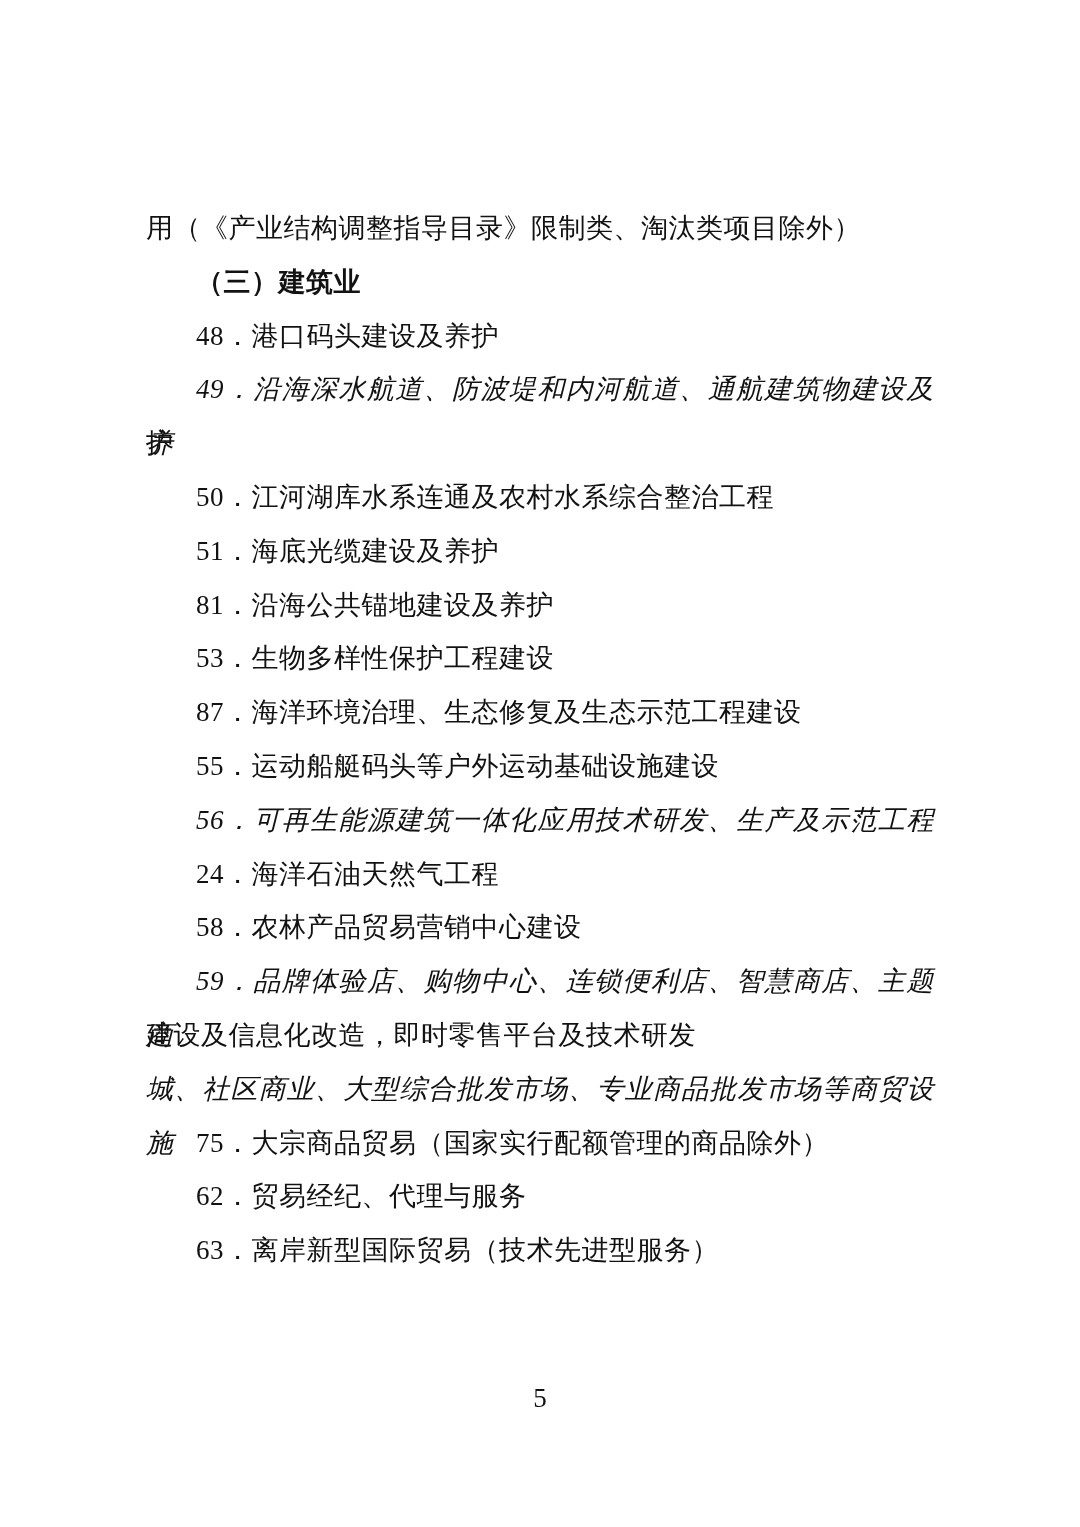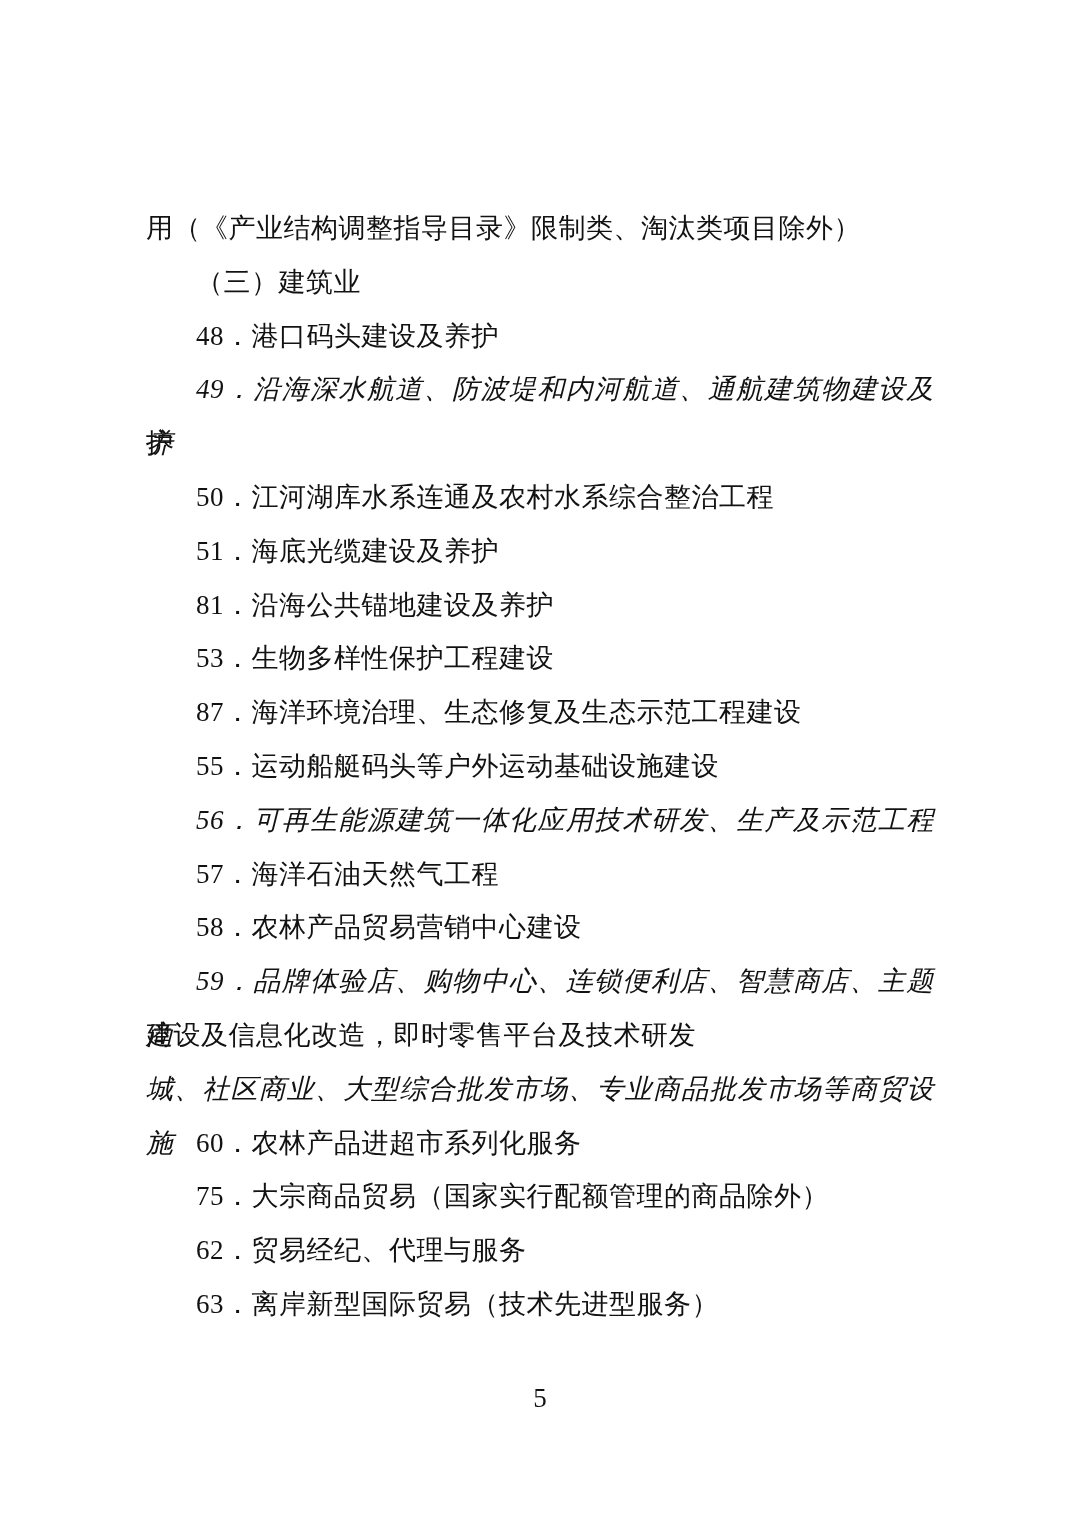--- a/index.html
+++ b/index.html
@@ -27,21 +27,21 @@
     height: 53.8px;
     line-height: 53.8px;
     font-size: 27px;
     white-space: nowrap;
     letter-spacing: 0.5px;
   }
   .ind {
     text-indent: 50px;
   }
   .bold {
-    font-weight: 400;
+    font-weight: 700;
   }
   .fill {
     text-align: justify;
     text-align-last: justify;
     white-space: normal;
     font-style: italic;
   }
   .footer {
     position: absolute;
     left: 0;
@@ -63,24 +63,23 @@
     <div class="ln ind">48．港口码头建设及养护</div>
     <div class="ln ind fill">49．沿海深水航道、防波堤和内河航道、通航建筑物建设及养</div>
     <div class="ln">护</div>
     <div class="ln ind">50．江河湖库水系连通及农村水系综合整治工程</div>
     <div class="ln ind">51．海底光缆建设及养护</div>
     <div class="ln ind">81．沿海公共锚地建设及养护</div>
     <div class="ln ind">53．生物多样性保护工程建设</div>
     <div class="ln ind">87．海洋环境治理、生态修复及生态示范工程建设</div>
     <div class="ln ind">55．运动船艇码头等户外运动基础设施建设</div>
     <div class="ln ind fill">56．可再生能源建筑一体化应用技术研发、生产及示范工程</div>
-    <div class="ln ind">57．海洋石油天然气工程</div>
+    <div class="ln ind">24．海洋石油天然气工程</div>
     <div class="ln ind">58．农林产品贸易营销中心建设</div>
     <div class="ln ind fill">59．品牌体验店、购物中心、连锁便利店、智慧商店、主题商</div>
     <div class="ln">建设及信息化改造，即时零售平台及技术研发</div>
     <div class="ln fill">城、社区商业、大型综合批发市场、专业商品批发市场等商贸设施</div>
-    <div class="ln ind">60．农林产品进超市系列化服务</div>
     <div class="ln ind">75．大宗商品贸易（国家实行配额管理的商品除外）</div>
     <div class="ln ind">62．贸易经纪、代理与服务</div>
     <div class="ln ind">63．离岸新型国际贸易（技术先进型服务）</div>
   </div>
   <div class="footer">5</div>
 </div>
 
 </body></html>

